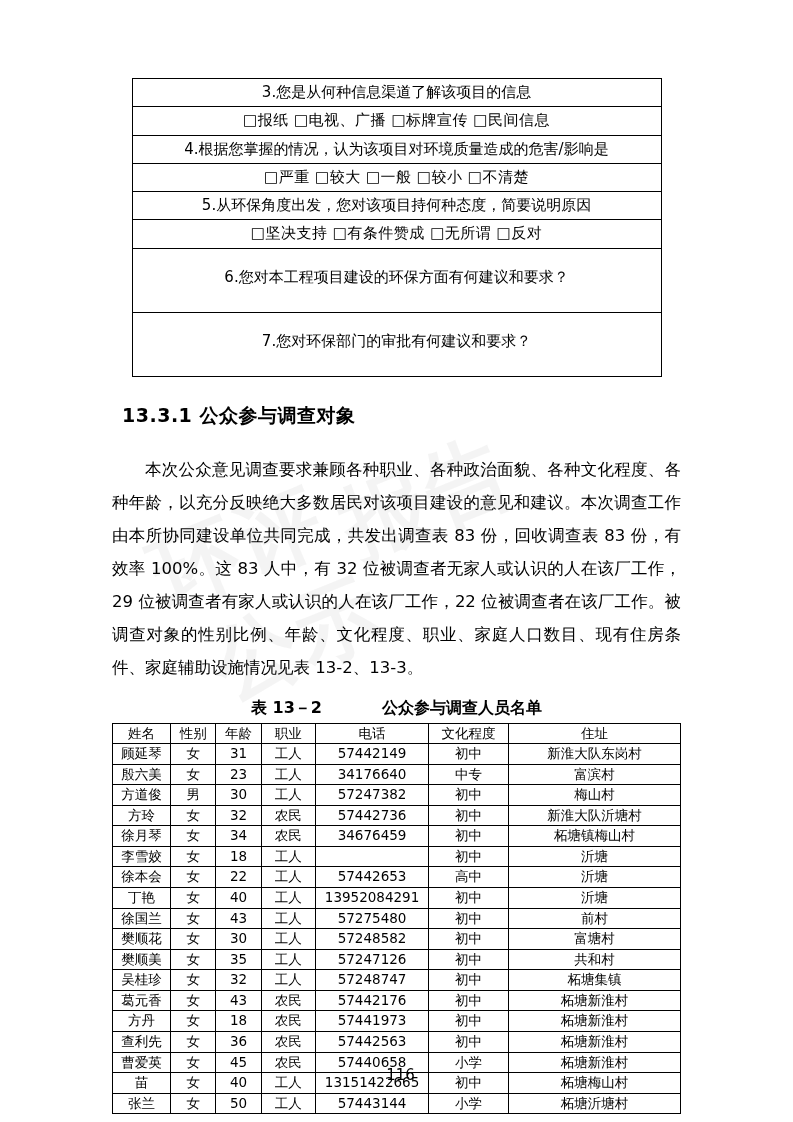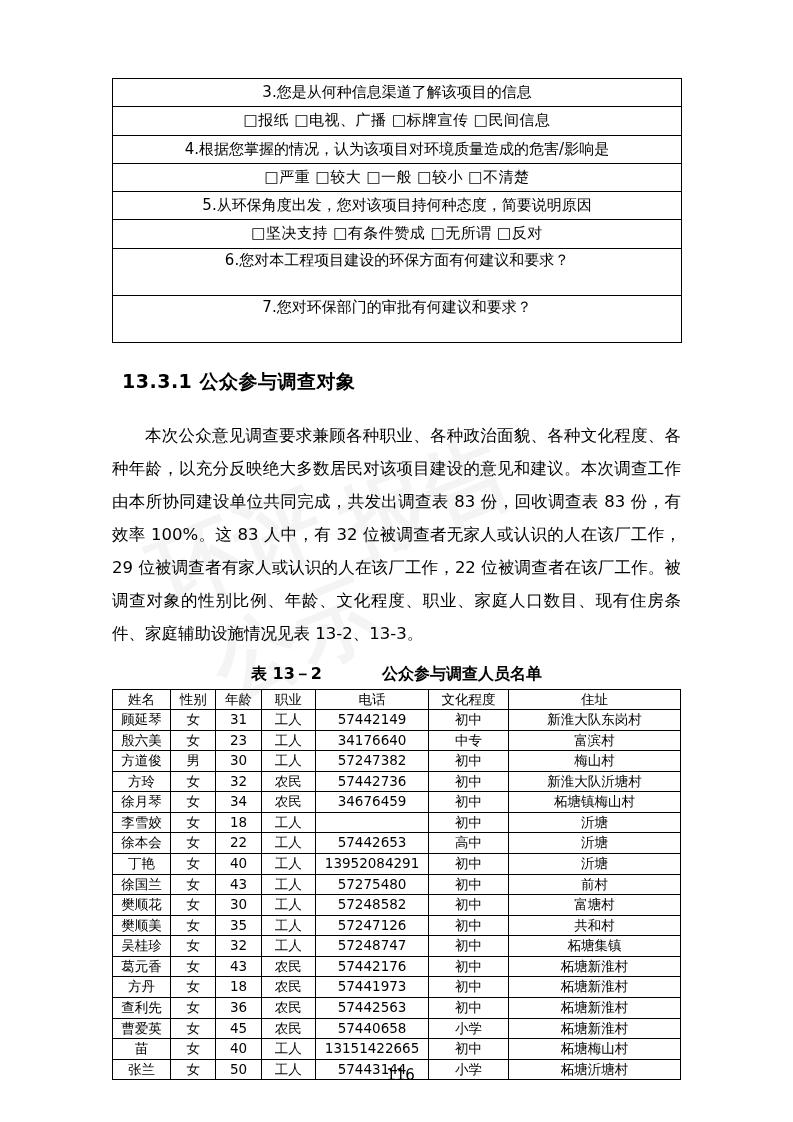--- a/index.html
+++ b/index.html
@@ -47,39 +47,39 @@
   }
   .wm1 { left: 0px;   top: 60px; }
   .wm2 { left: 190px; top: 10px; font-size: 70px; }
   .wm3 { left: 60px;  top: 150px; font-size: 64px; }
 
   .content { position: relative; z-index: 2; }
 
   
   table.q-table {
     border-collapse: collapse;
-    width: 570px;
+    width: 530px;
     margin: 0 auto;
     table-layout: fixed;
   }
   table.q-table td {
     border: 1px solid #000;
     text-align: center;
     font-size: 15px;
     line-height: 1.55;
     padding: 2px 4px;
     font-family: "DejaVu Sans", "Liberation Sans", sans-serif;
   }
   table.q-table td.opts {
     letter-spacing: 0.5px;
   }
   table.q-table td.tall {
     height: 44px;
     vertical-align: top;
-    padding-top: 0;
+    padding-top: 17px;
   }
 
   
   h2.section-heading {
     font-family: "DejaVu Sans", "Liberation Sans", sans-serif;
     font-size: 19px;
     font-weight: bold;
     margin: 26px 0 0 8px;
     padding-left: 2px;
     letter-spacing: 0.5px;

